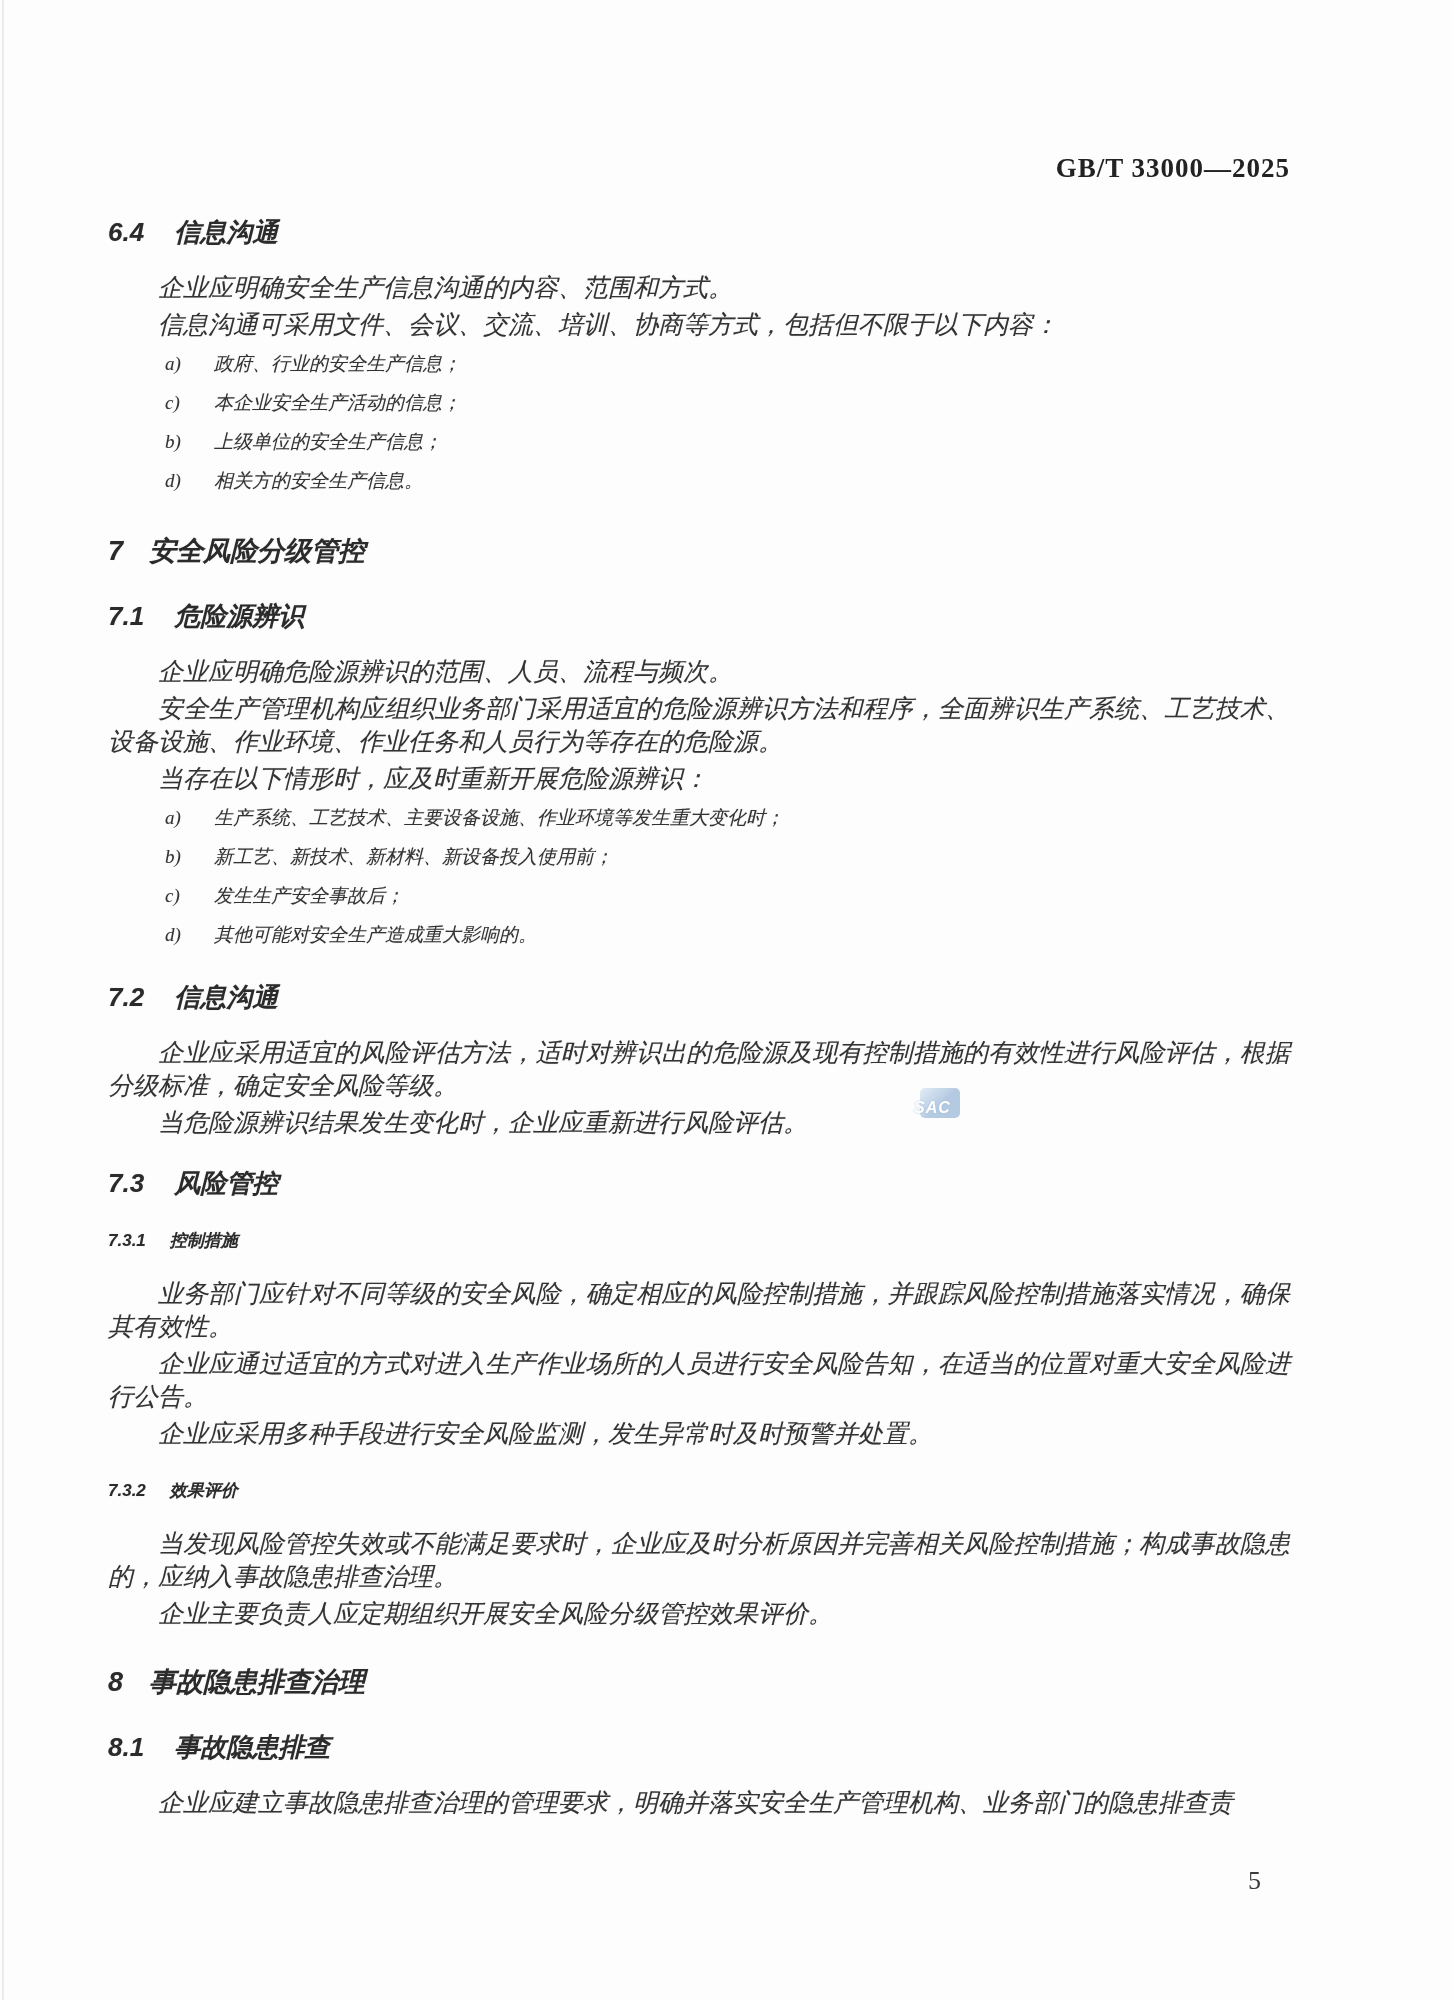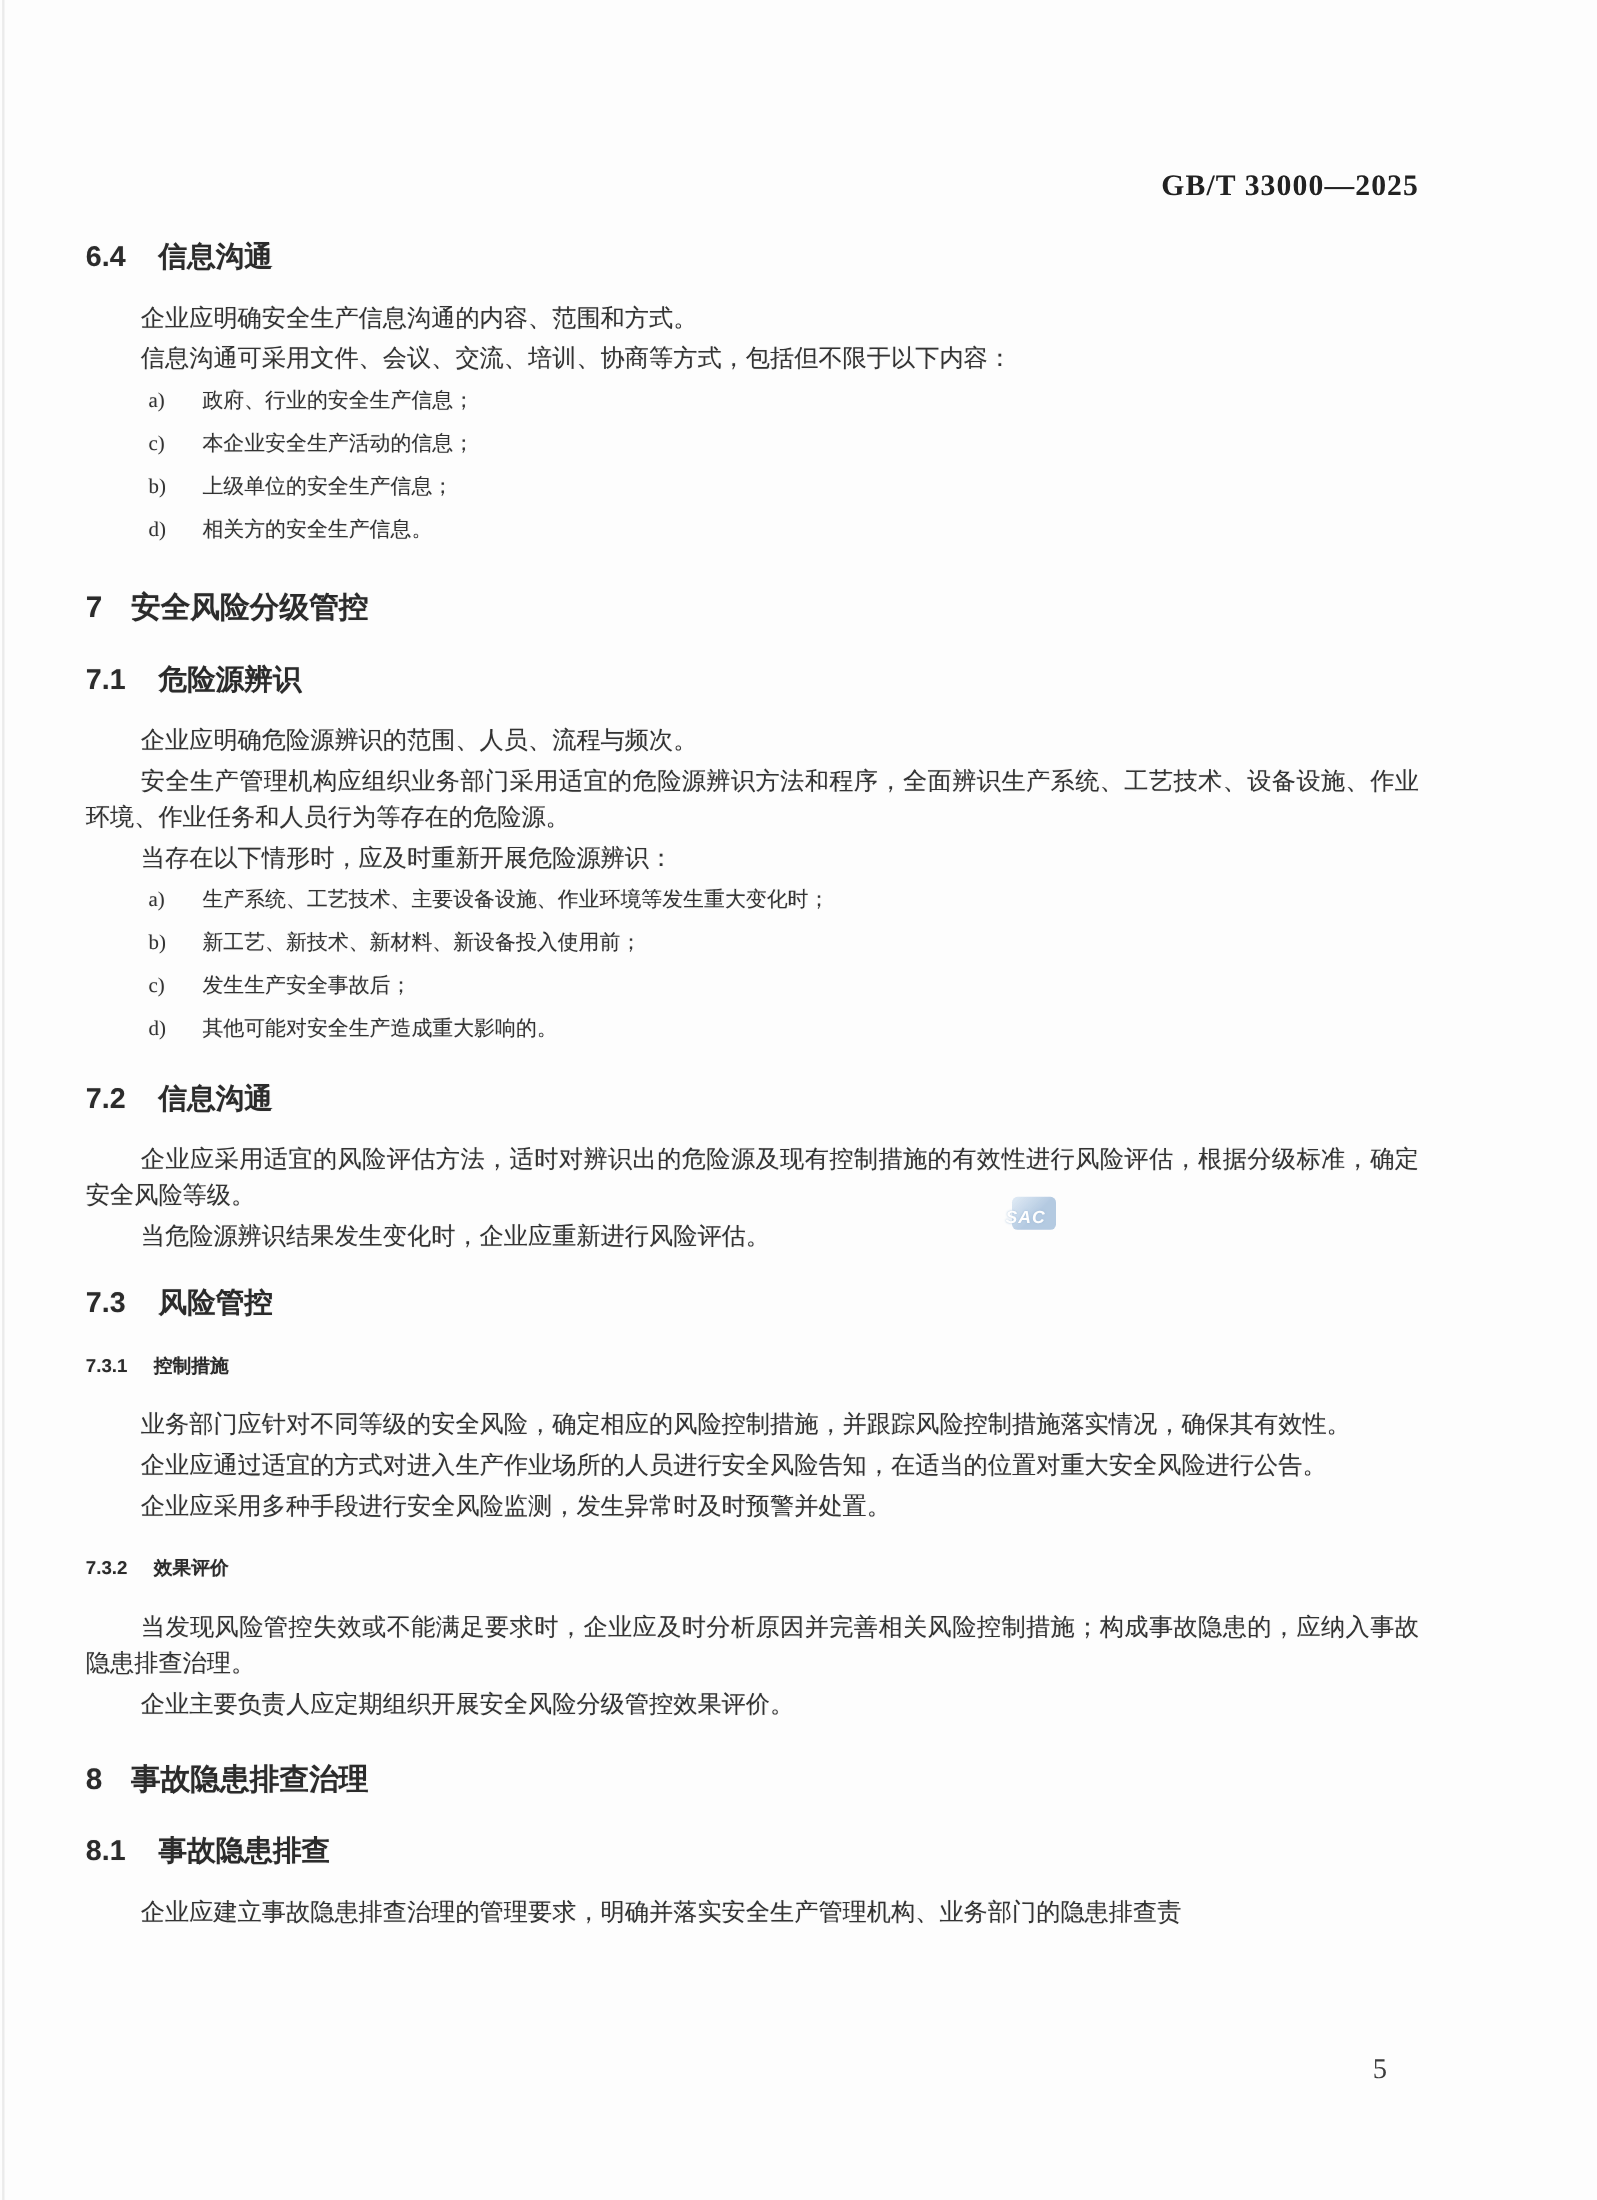--- a/index.html
+++ b/index.html
@@ -29,38 +29,39 @@
     line-height:33px;
   }
   .std-no{
     font-family:"Liberation Serif","DejaVu Serif",serif;
     font-weight:bold;
     font-size:27px;
     letter-spacing:1px;
     color:#222;
   }
   .content{
-    padding:0 162px 0 78px;
+    padding:0 162px 0 108px;
     text-shadow:0 0 1px rgba(40,40,40,.25);
+    font-style:italic;
   }
   .heading{
     font-family:"Liberation Sans","DejaVu Sans",sans-serif;
     font-weight:bold;
     color:var(--heading-color);
     line-height:33px;
   }
   .heading .h-num{display:inline-block;}
   .heading.h1{font-size:27px;margin:36px 0 32px;}
   .heading.h1 .h-num{margin-right:26px;}
   .heading.h2{font-size:26px;margin:28px 0 22px;}
   .heading.h2 .h-num{margin-right:30px;}
   .heading.h3{font-size:17px;margin:24px 0 20px;}
   .heading.h3 .h-num{margin-right:24px;}
   .para{
-    font-size:22px;
+    font-size:25px;
     line-height:33px;
     text-align:justify;
     text-indent:50px;
     margin:4px 0;
   }
   .li{
     font-size:19px;
     line-height:37px;
     margin:2px 0;
     padding-left:57px;

